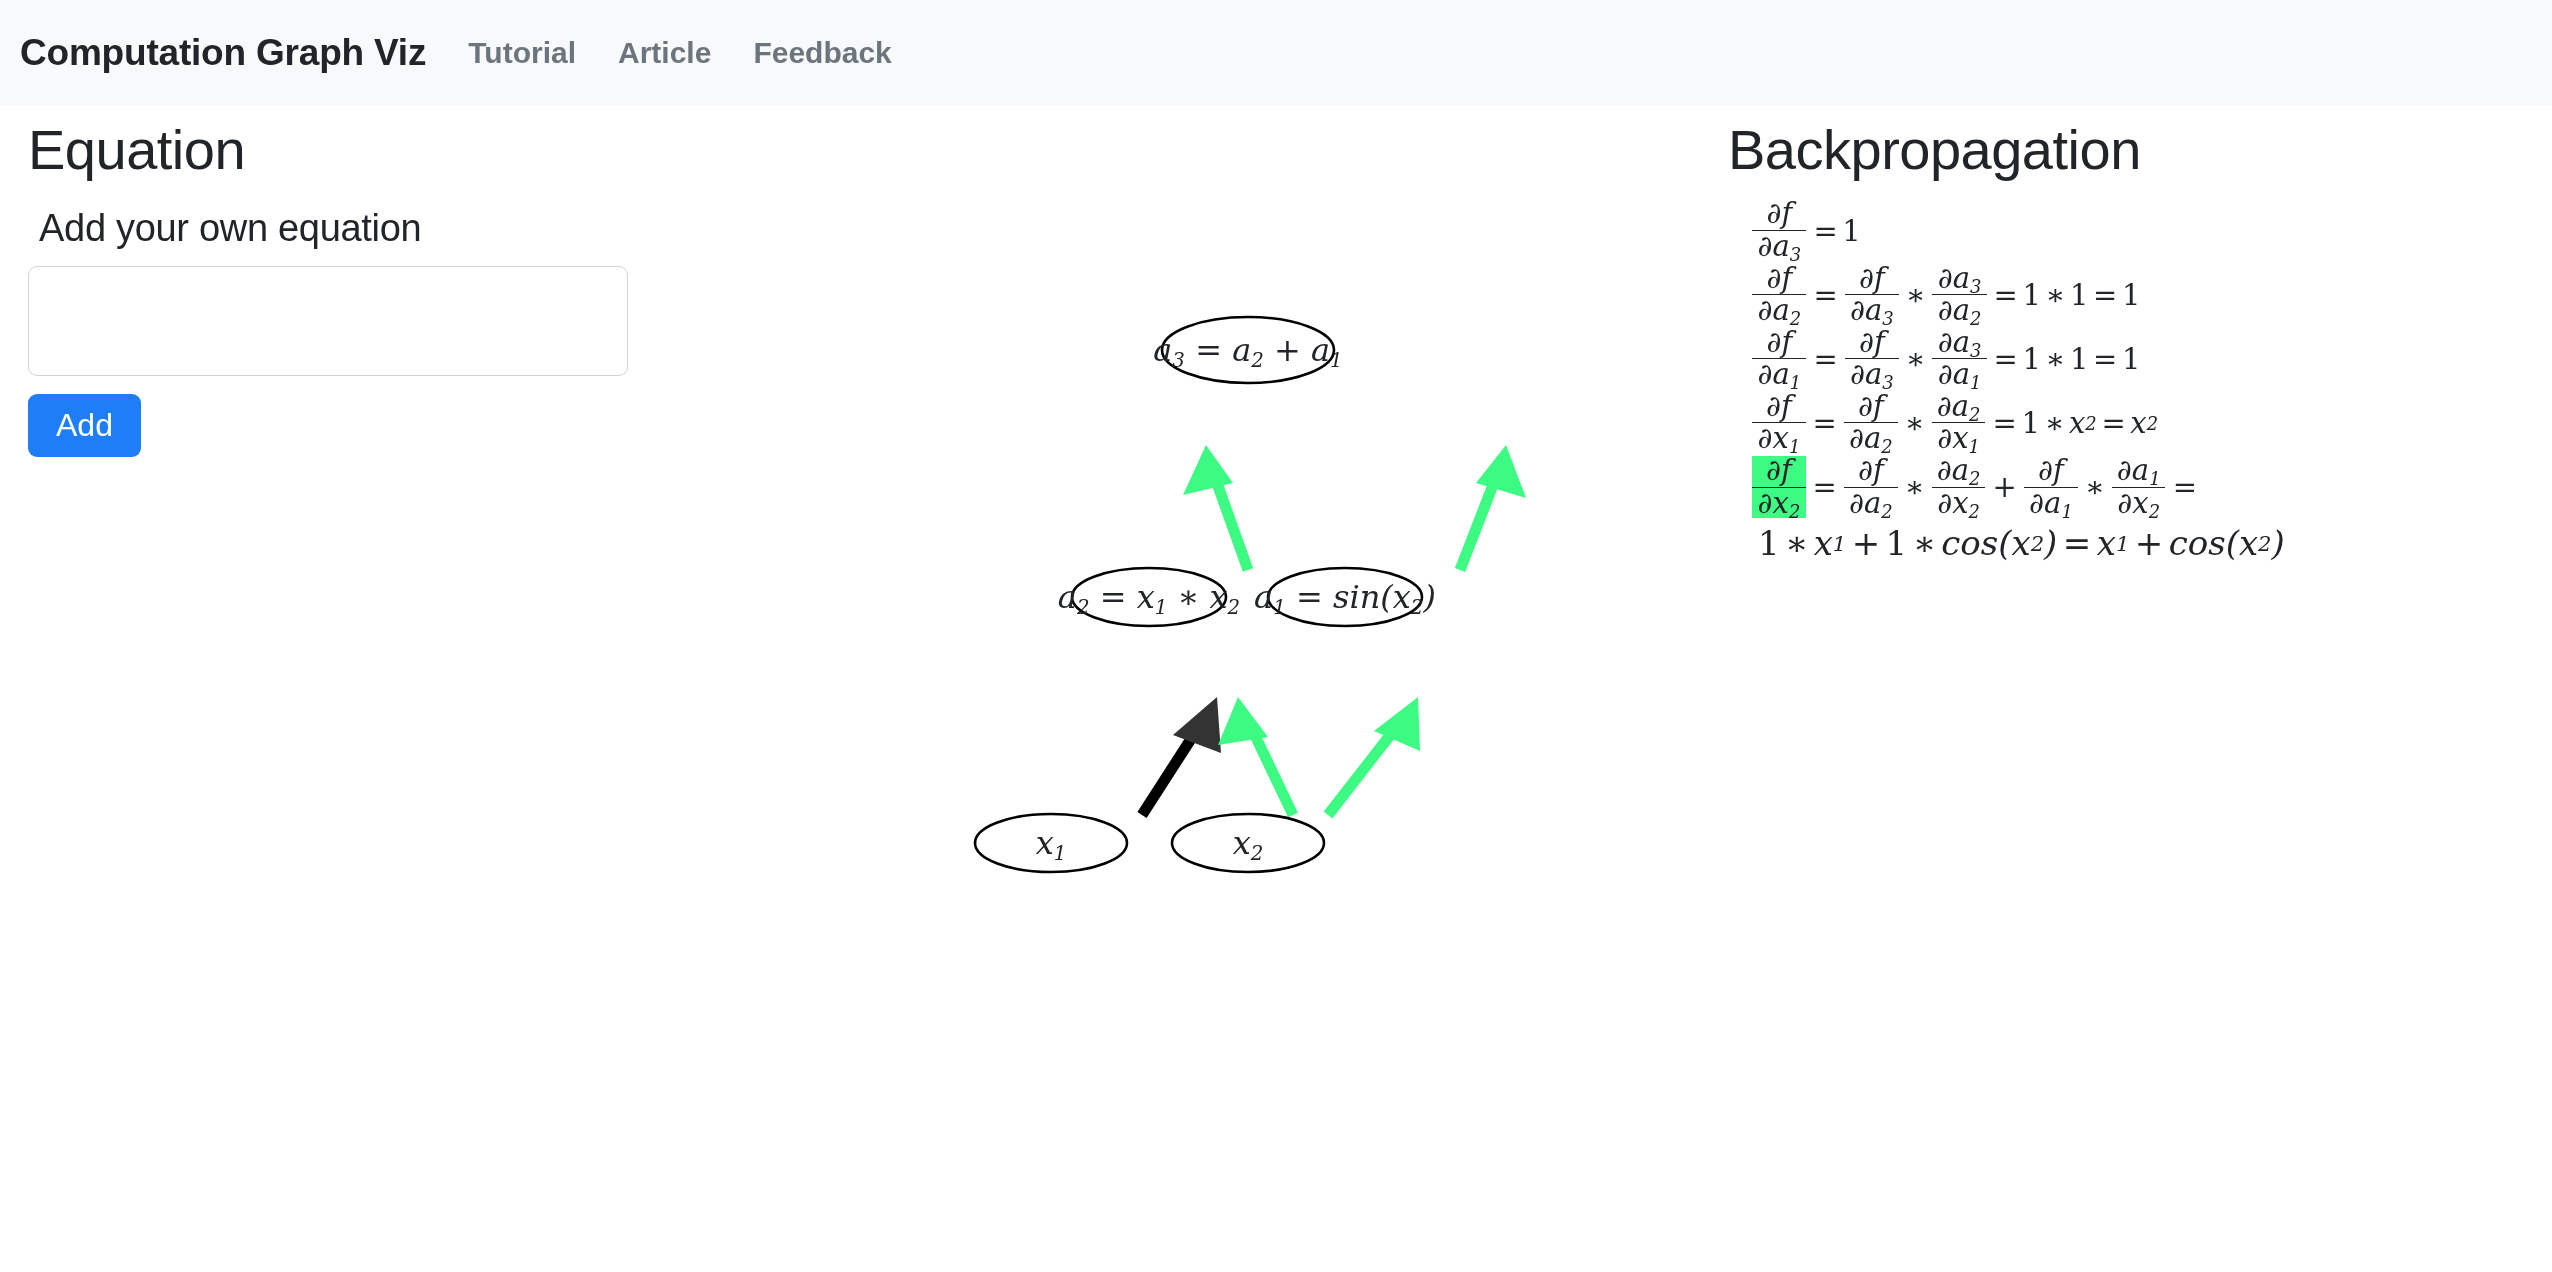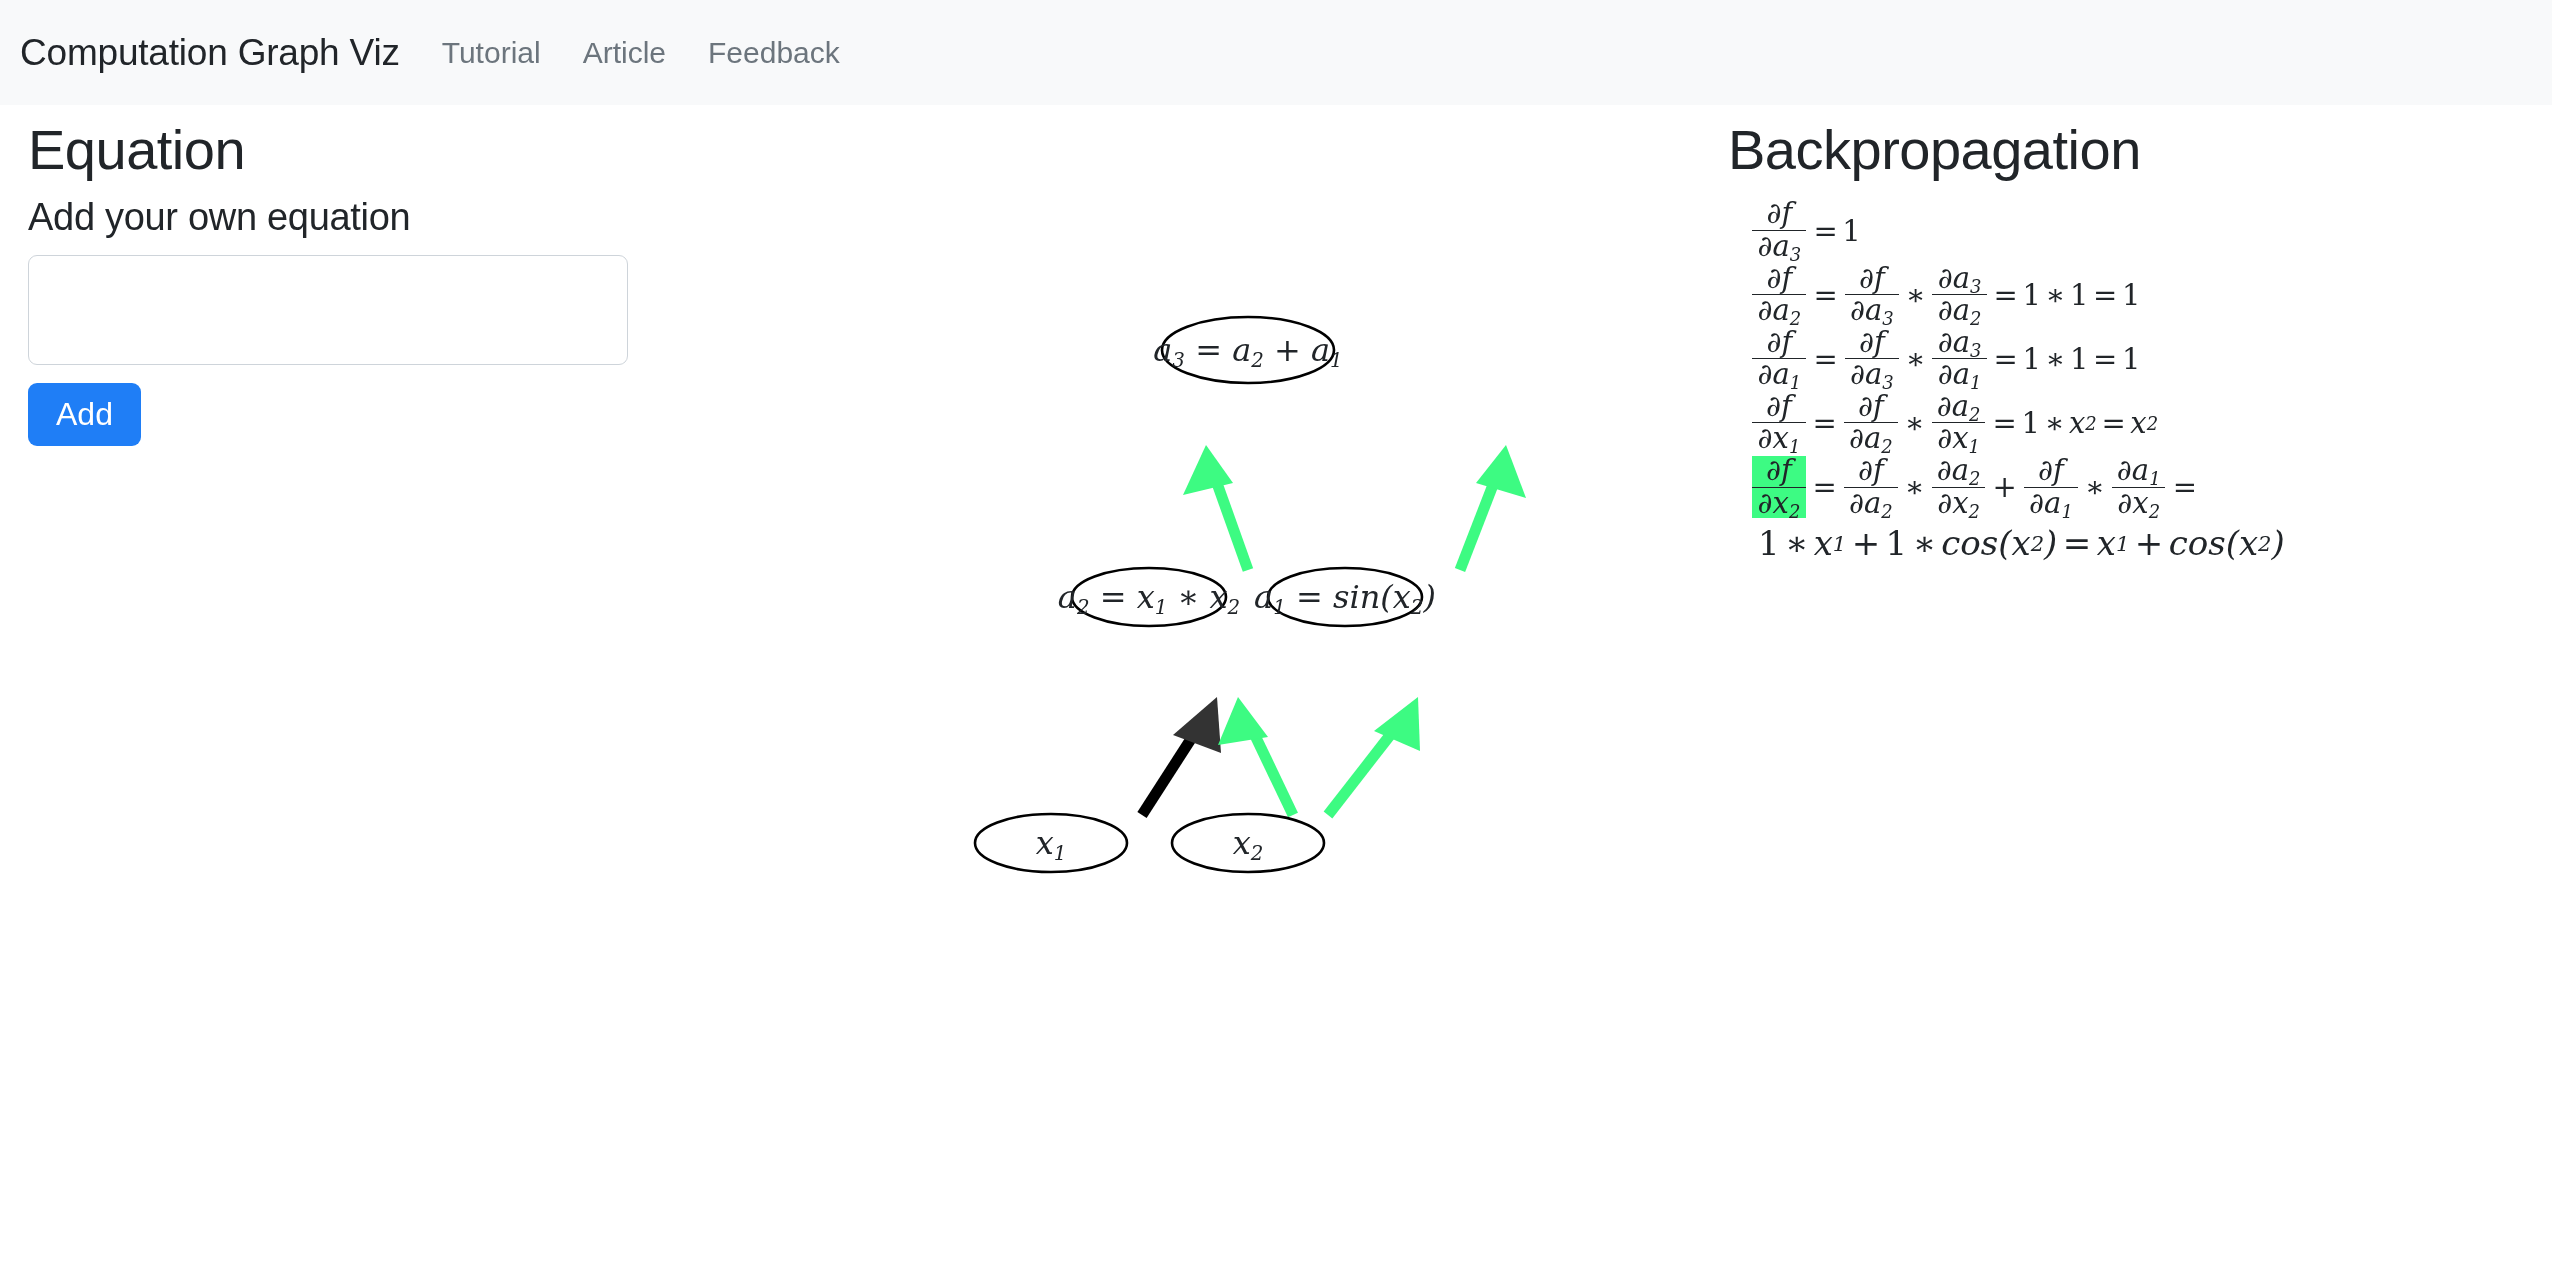--- a/index.html
+++ b/index.html
@@ -9,21 +9,21 @@
     font-family:"Liberation Sans", sans-serif;
     color:#212529;
     overflow:hidden;
     position:relative;
   }
   
   .navbar{
     position:absolute;left:0;top:0;width:2552px;height:105px;
     background:#f8f9fa;
     display:flex;align-items:center;
-    box-sizing:border-box;padding-left:20px;
+    box-sizing:border-box;padding-left:20px;font-weight:bold;
   }
   .brand{
     font-size:37px;color:#212529;letter-spacing:-0.2px;white-space:nowrap;
   }
   .nav-links{display:flex;align-items:center;margin-left:42px;}
   .nav-link{
     font-size:30px;color:#6c757d;margin-right:42px;white-space:nowrap;
     text-decoration:none;cursor:pointer;
   }
   
@@ -44,21 +44,21 @@
   }
   .radio{
     width:26px;height:26px;border-radius:50%;
     box-sizing:border-box;flex:none;margin-right:2px;cursor:pointer;
   }
   .radio.on{background:#1a73e8;border:7px solid #1a73e8;box-shadow:inset 0 0 0 7px #ffffff;}
   .radio.off{background:#ffffff;border:2px solid #c9c9c9;}
   .eq-label{font-size:33px;white-space:nowrap;cursor:pointer;}
   .sub-h{
     font-size:38px;font-weight:400;color:#212529;
-    margin:0;padding:14px 0 0 20px;letter-spacing:-0.3px;white-space:nowrap;
+    margin:11px;padding:14px 0 0 20px;letter-spacing:-0.3px;white-space:nowrap;
   }
   .eq-textarea{
     display:block;margin:16px 0 0 20px;
     width:600px;height:110px;box-sizing:border-box;
     border:1.5px solid #ced4da;border-radius:9px;
     background:#ffffff;padding:10px 14px;
     font-family:"Liberation Sans", sans-serif;font-size:26px;color:#212529;
     resize:none;outline:none;
   }
   .add-btn{

